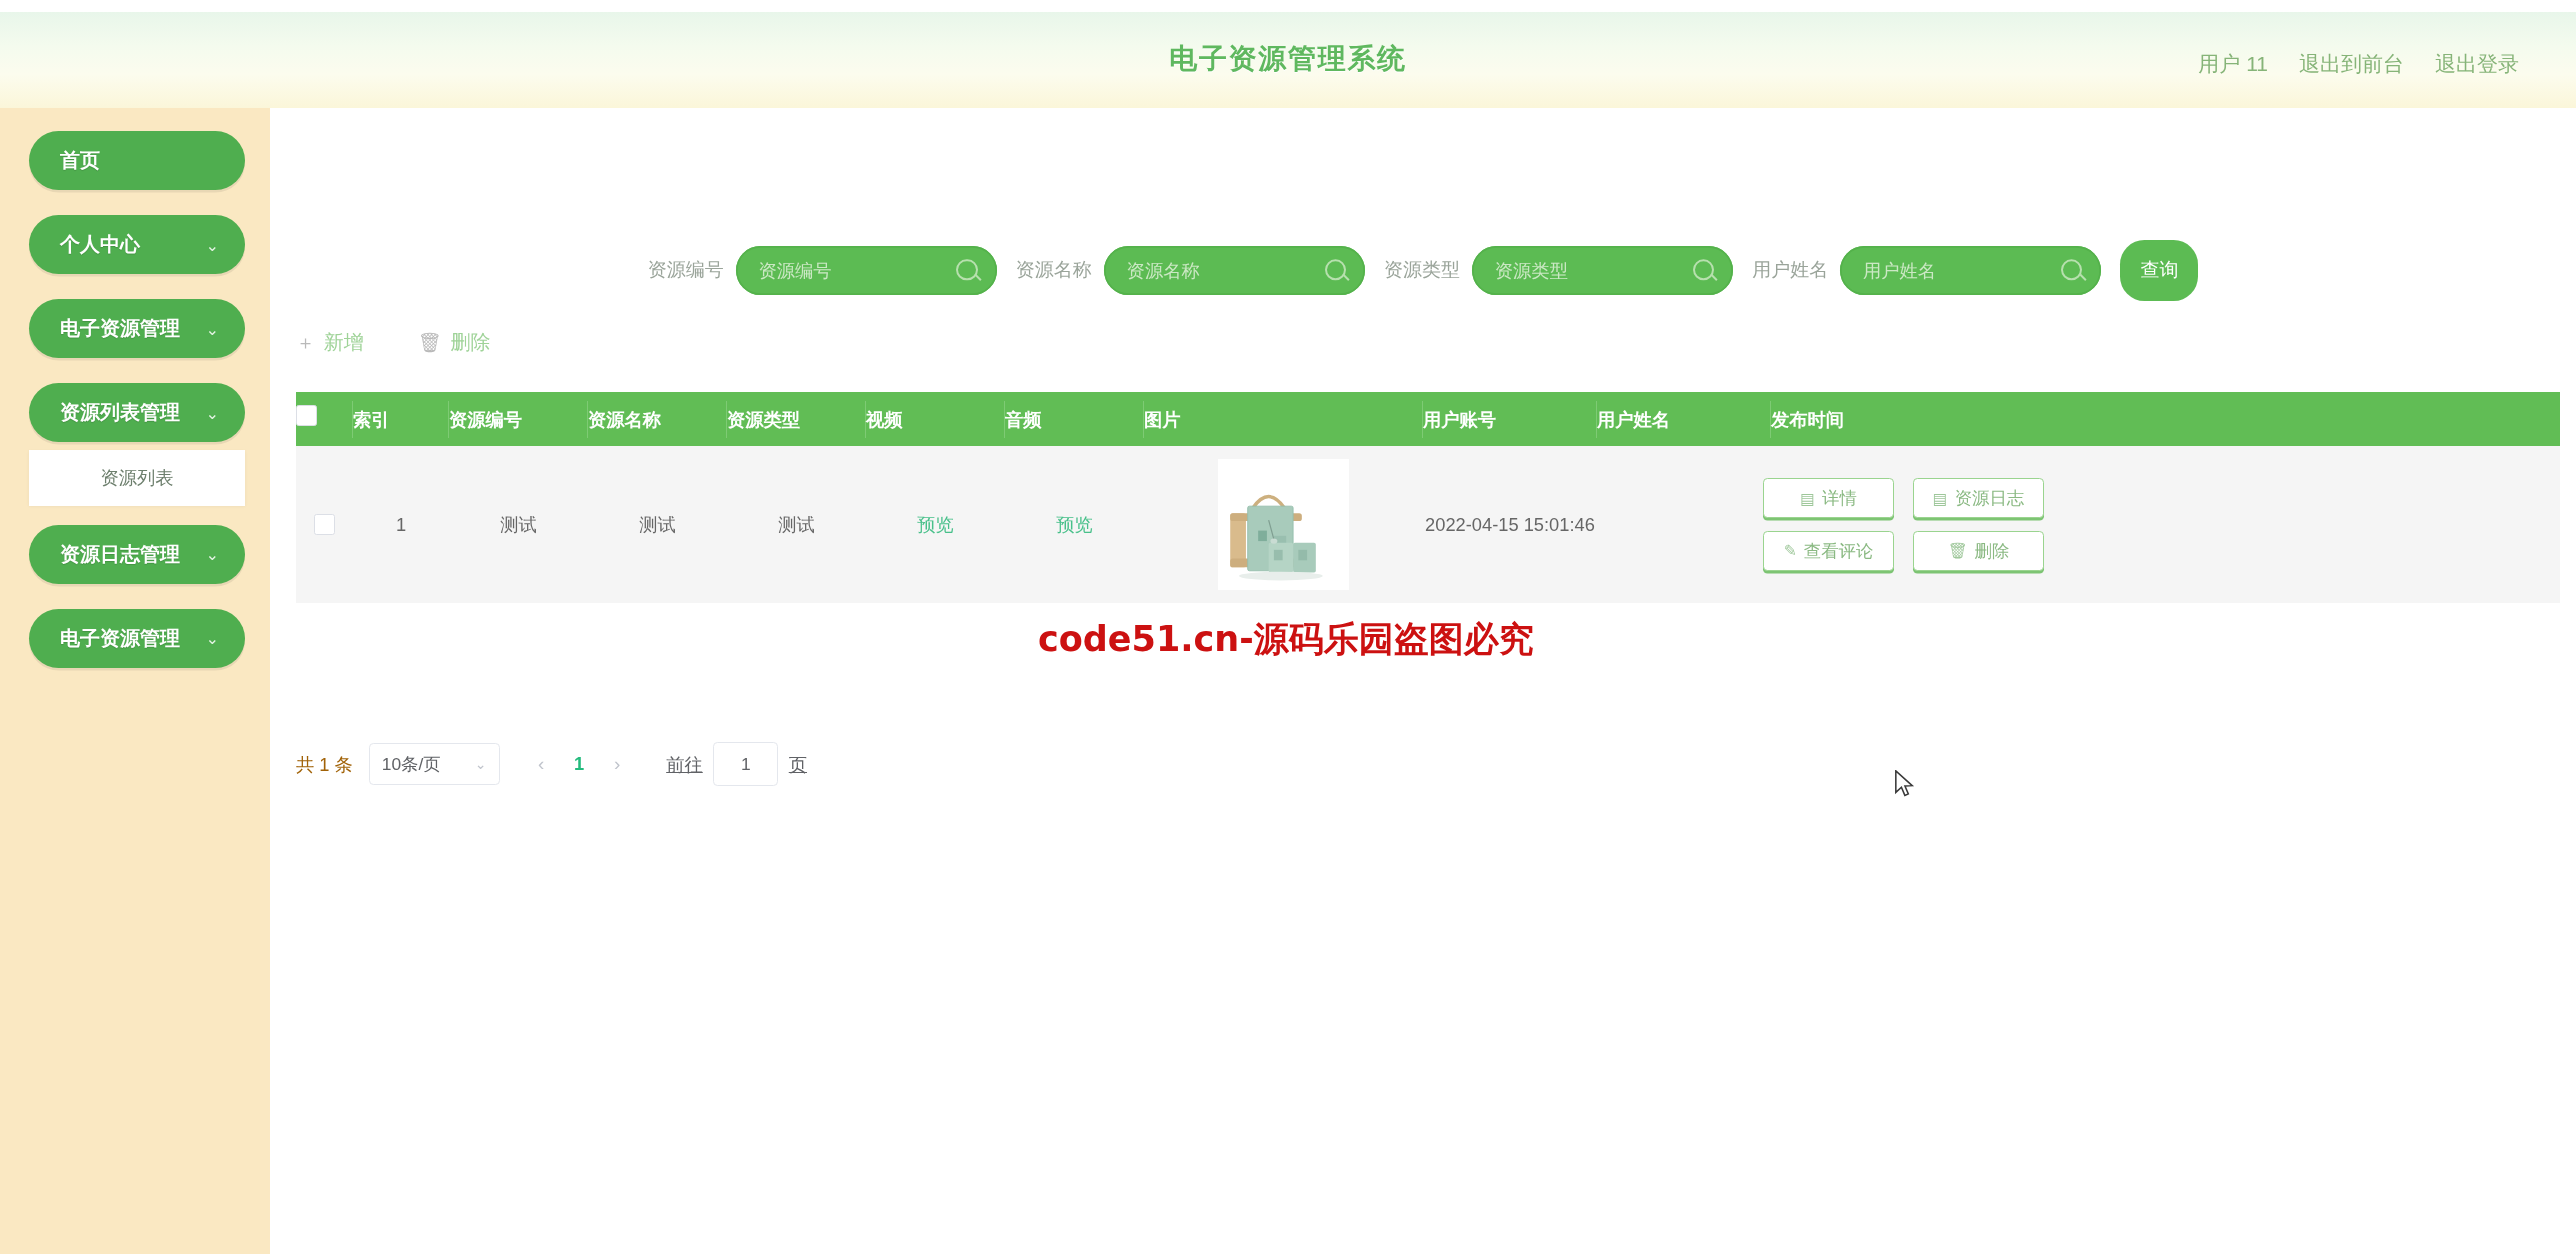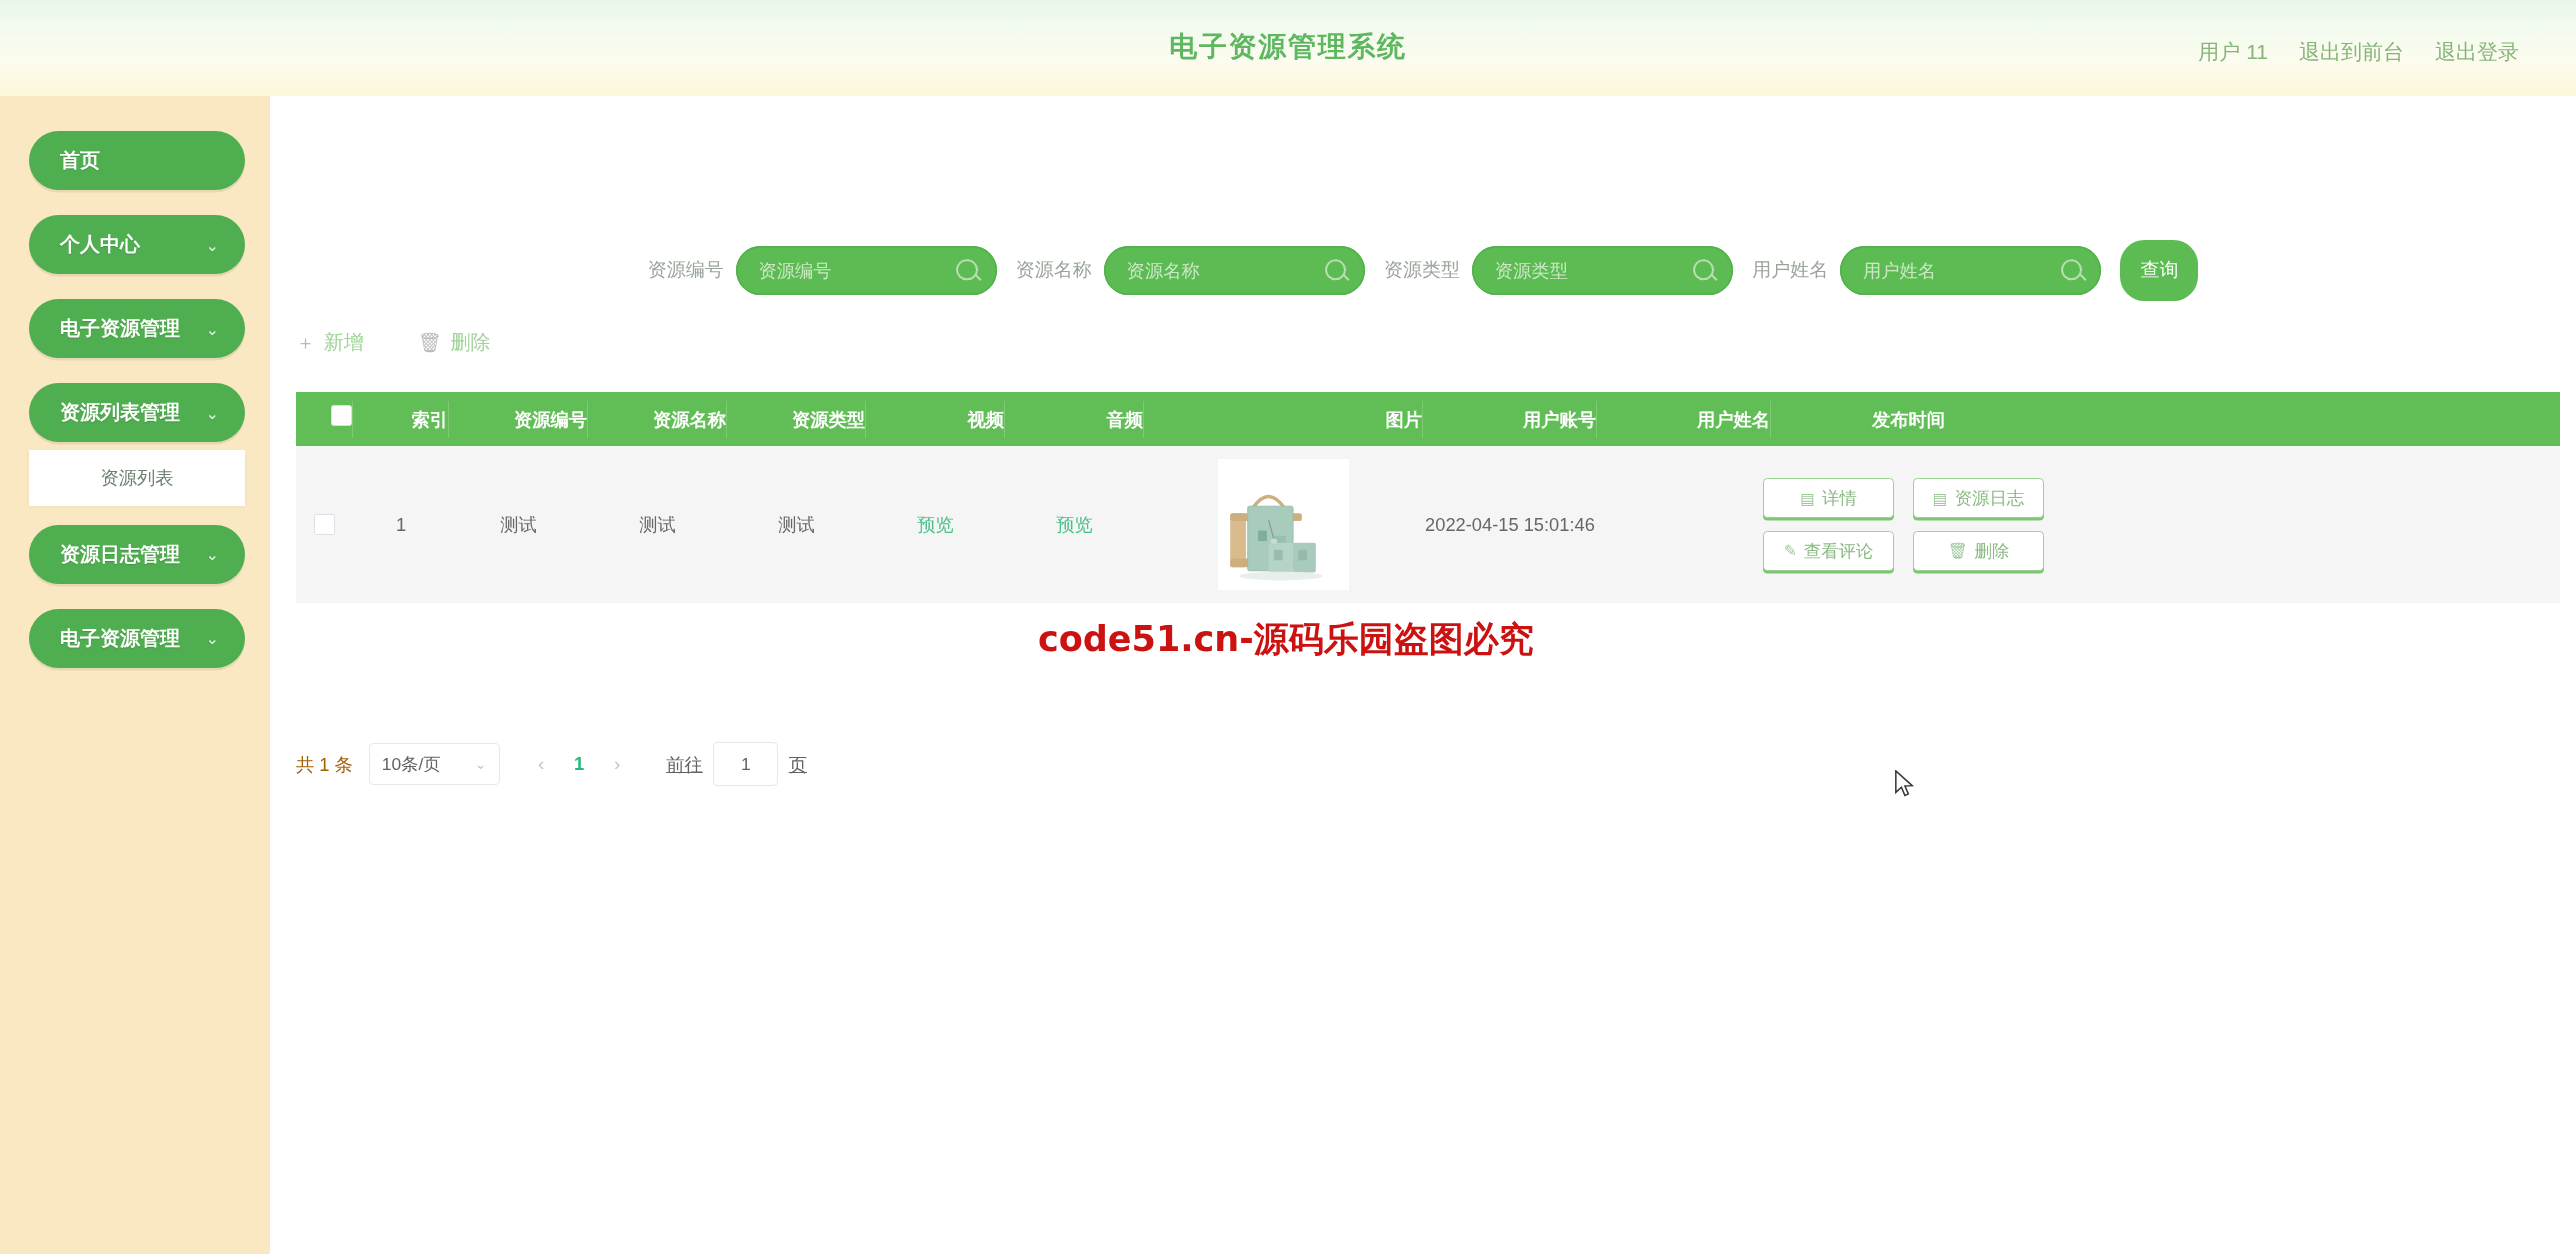--- a/index.html
+++ b/index.html
@@ -9,21 +9,21 @@
     background:#ffffff;position:relative;
   }
   
   .wm-layer{position:absolute;inset:0;pointer-events:none;z-index:5;overflow:hidden;}
   .wm{position:absolute;color:rgba(140,140,140,.22);font-size:26px;white-space:nowrap;
       font-family:"DejaVu Sans",sans-serif;letter-spacing:0.4px;}
   .wm-red{position:absolute;color:#cc1111;font-size:35px;font-weight:700;white-space:nowrap;
       font-family:"DejaVu Sans",sans-serif;z-index:60;}
 
   
-  .header{position:absolute;left:0;top:0;width:2576px;height:96px;
+  .header{position:absolute;left:0;top:12px;width:2576px;height:96px;
      background:linear-gradient(180deg,#e8f6ea 0%,#f4fbee 35%,#fcfcee 65%,#fbf6d9 100%);
      z-index:20;}
   .header-title{position:absolute;left:0;top:28px;width:2576px;text-align:center;
      font-size:28px;font-weight:700;color:#5fb85f;letter-spacing:1.7px;
      text-shadow:0 0.9px 0 rgba(255,255,255,.9);}
   .header-right{position:absolute;right:57px;top:38px;display:flex;gap:31px;align-items:center;}
   .header-right span{font-size:21px;color:#86b478;cursor:pointer;}
 
   
   .sidebar{position:absolute;left:0;top:96px;width:270px;height:1158px;
@@ -66,21 +66,21 @@
      display:flex;align-items:center;justify-content:center;cursor:pointer;border:none;}
 
   
   .toolbar{position:absolute;left:26px;top:233px;display:flex;gap:54px;align-items:center;}
   .tb-btn{display:flex;align-items:center;gap:8.7px;font-size:20px;color:#9fd398;cursor:pointer;}
   .tb-ico{font-size:19px;color:#b9b9b9;}
 
   
   .table{position:absolute;left:26px;top:296px;width:2264px;}
   .thead{display:flex;background:#61bd55;height:54px;align-items:center;}
-  .thead .th{color:#fff;font-size:18.3px;font-weight:700;text-align:right;
+  .thead .th{color:#fff;font-size:18.3px;font-weight:700;text-align:left;
      border-right:0.9px solid #7ecb74;height:37px;line-height:37px;box-sizing:border-box;}
   .thead .th:last-child{border-right:none;}
   .trow{display:flex;background:#f5f5f5;min-height:157px;align-items:center;}
   .trow .td{font-size:18.3px;color:#666;text-align:center;box-sizing:border-box;
      display:flex;align-items:center;justify-content:center;min-height:157px;}
   .c-chk{width:57px;}
   .c-idx{width:96px;}
   .c-no{width:139px;}
   .c-name{width:139px;}
   .c-type{width:139px;}

